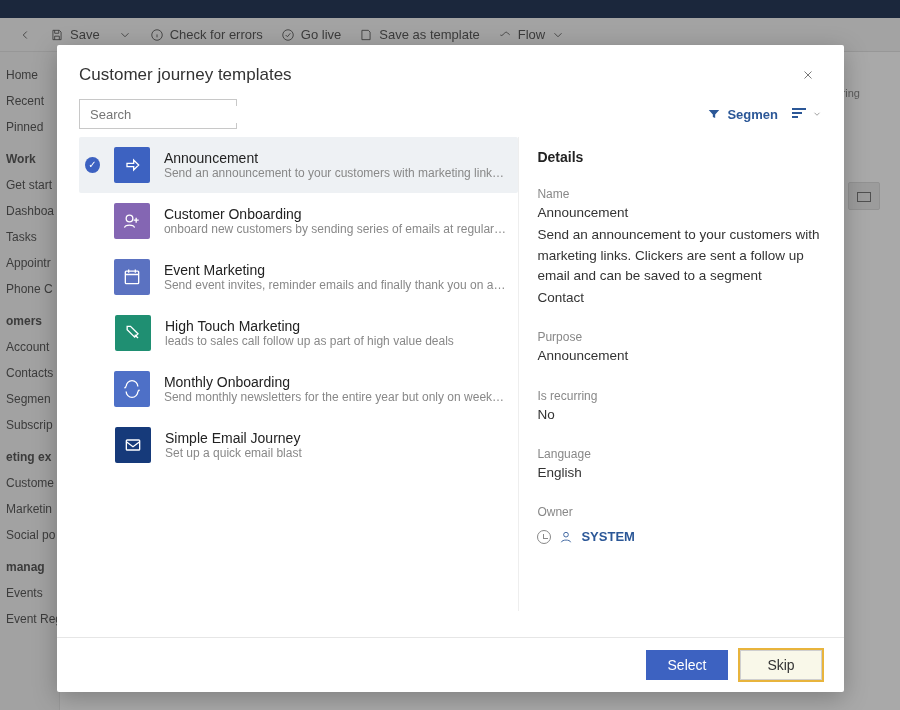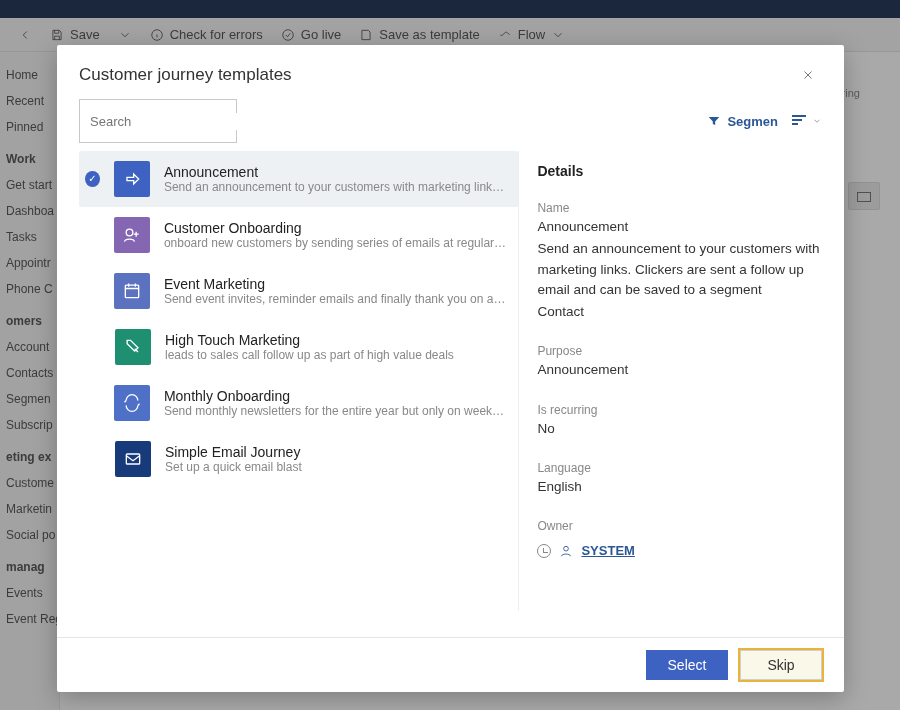--- a/index.html
+++ b/index.html
@@ -26,21 +26,21 @@
 
   
   .modal { position:absolute; top:45px; left:57px; right:56px; bottom:18px; background:#fff; box-shadow:0 6px 24px rgba(0,0,0,.25); display:flex; flex-direction:column; border-radius:2px; }
 
   .modal-header { padding:16px 22px 10px 22px; display:flex; align-items:center; justify-content:space-between; }
   .modal-title { font-size:17px; font-weight:400; color:#333; }
   .close-btn { width:28px; height:28px; display:flex; align-items:center; justify-content:center; cursor:pointer; color:#666; }
   .close-btn svg { width:14px; height:14px; stroke:#666; stroke-width:1.5; fill:none; }
 
   .modal-controls { padding:0 22px 8px 22px; display:flex; align-items:center; justify-content:space-between; }
-  .search { width:158px; height:44px; border:1px solid #c8c8c8; background:#fff; display:flex; align-items:center; padding:0 8px; }
+  .search { width:158px; height:30px; border:1px solid #c8c8c8; background:#fff; display:flex; align-items:center; padding:0 8px; }
   .search input { border:none; outline:none; flex:1; font-size:13px; color:#333; }
   .search svg { width:14px; height:14px; stroke:#333; stroke-width:2; fill:none; }
   .right-controls { display:flex; align-items:center; gap:14px; }
   .filter { display:flex; align-items:center; gap:6px; color:#2b5797; font-weight:600; cursor:pointer; }
   .filter svg { width:14px; height:14px; fill:#2b5797; }
   .sortbars { display:flex; align-items:center; gap:6px; cursor:pointer; }
   .sortbars .bars { width:14px; height:12px; position:relative; }
   .sortbars .bars span { display:block; background:#2b5797; height:2px; margin-bottom:2px; }
   .sortbars .bars span:nth-child(1){ width:14px; }
   .sortbars .bars span:nth-child(2){ width:10px; }
@@ -67,21 +67,21 @@
   .tile-4 { background:#4e70c7; } .tile-5 { background:#163a7a; }
   .tile svg { width:20px; height:20px; stroke:#fff; fill:none; stroke-width:1.6; }
 
   .detail-pane h3 { font-size:14px; font-weight:600; margin:8px 0 14px 0; color:#222; }
   .detail-pane .label { font-size:12px; color:#888; margin-top:22px; }
   .detail-pane .value { font-size:13.5px; color:#333; margin-top:2px; line-height:1.5; }
   .owner-row { display:flex; align-items:center; gap:8px; margin-top:10px; color:#2b5797; }
   .owner-row .clock { width:14px; height:14px; border:1.4px solid #888; border-radius:50%; position:relative; }
   .owner-row .clock::after { content:""; position:absolute; left:5px; top:3px; width:4px; height:4px; border-left:1.4px solid #888; border-bottom:1.4px solid #888; }
   .owner-row svg.person { width:14px; height:14px; stroke:#2b5797; fill:none; stroke-width:1.5; }
-  .owner-row .owner-name { color:#2b5797; font-weight:600; text-transform: none; text-decoration: underline; }
+  .owner-row .owner-name { color:#2b5797; font-weight:600; text-transform: none; }
 
   .modal-footer { border-top:1px solid #e6e6e6; padding:12px 22px; display:flex; justify-content:flex-end; gap:12px;margin-top:26px; }
   .btn { height:30px; min-width:82px; display:flex; align-items:center; justify-content:center; font-size:14px; cursor:pointer; }
   .btn-primary { background:#3d62c1; color:#fff; border:1px solid #3d62c1; }
   .btn-secondary { background:#f9f8e9; color:#333; border:1px solid #cfcfcf; box-shadow:0 0 0 2px #e8b43c; }
 </style>
 </head>
 <body>
 
 <div class="bg">

